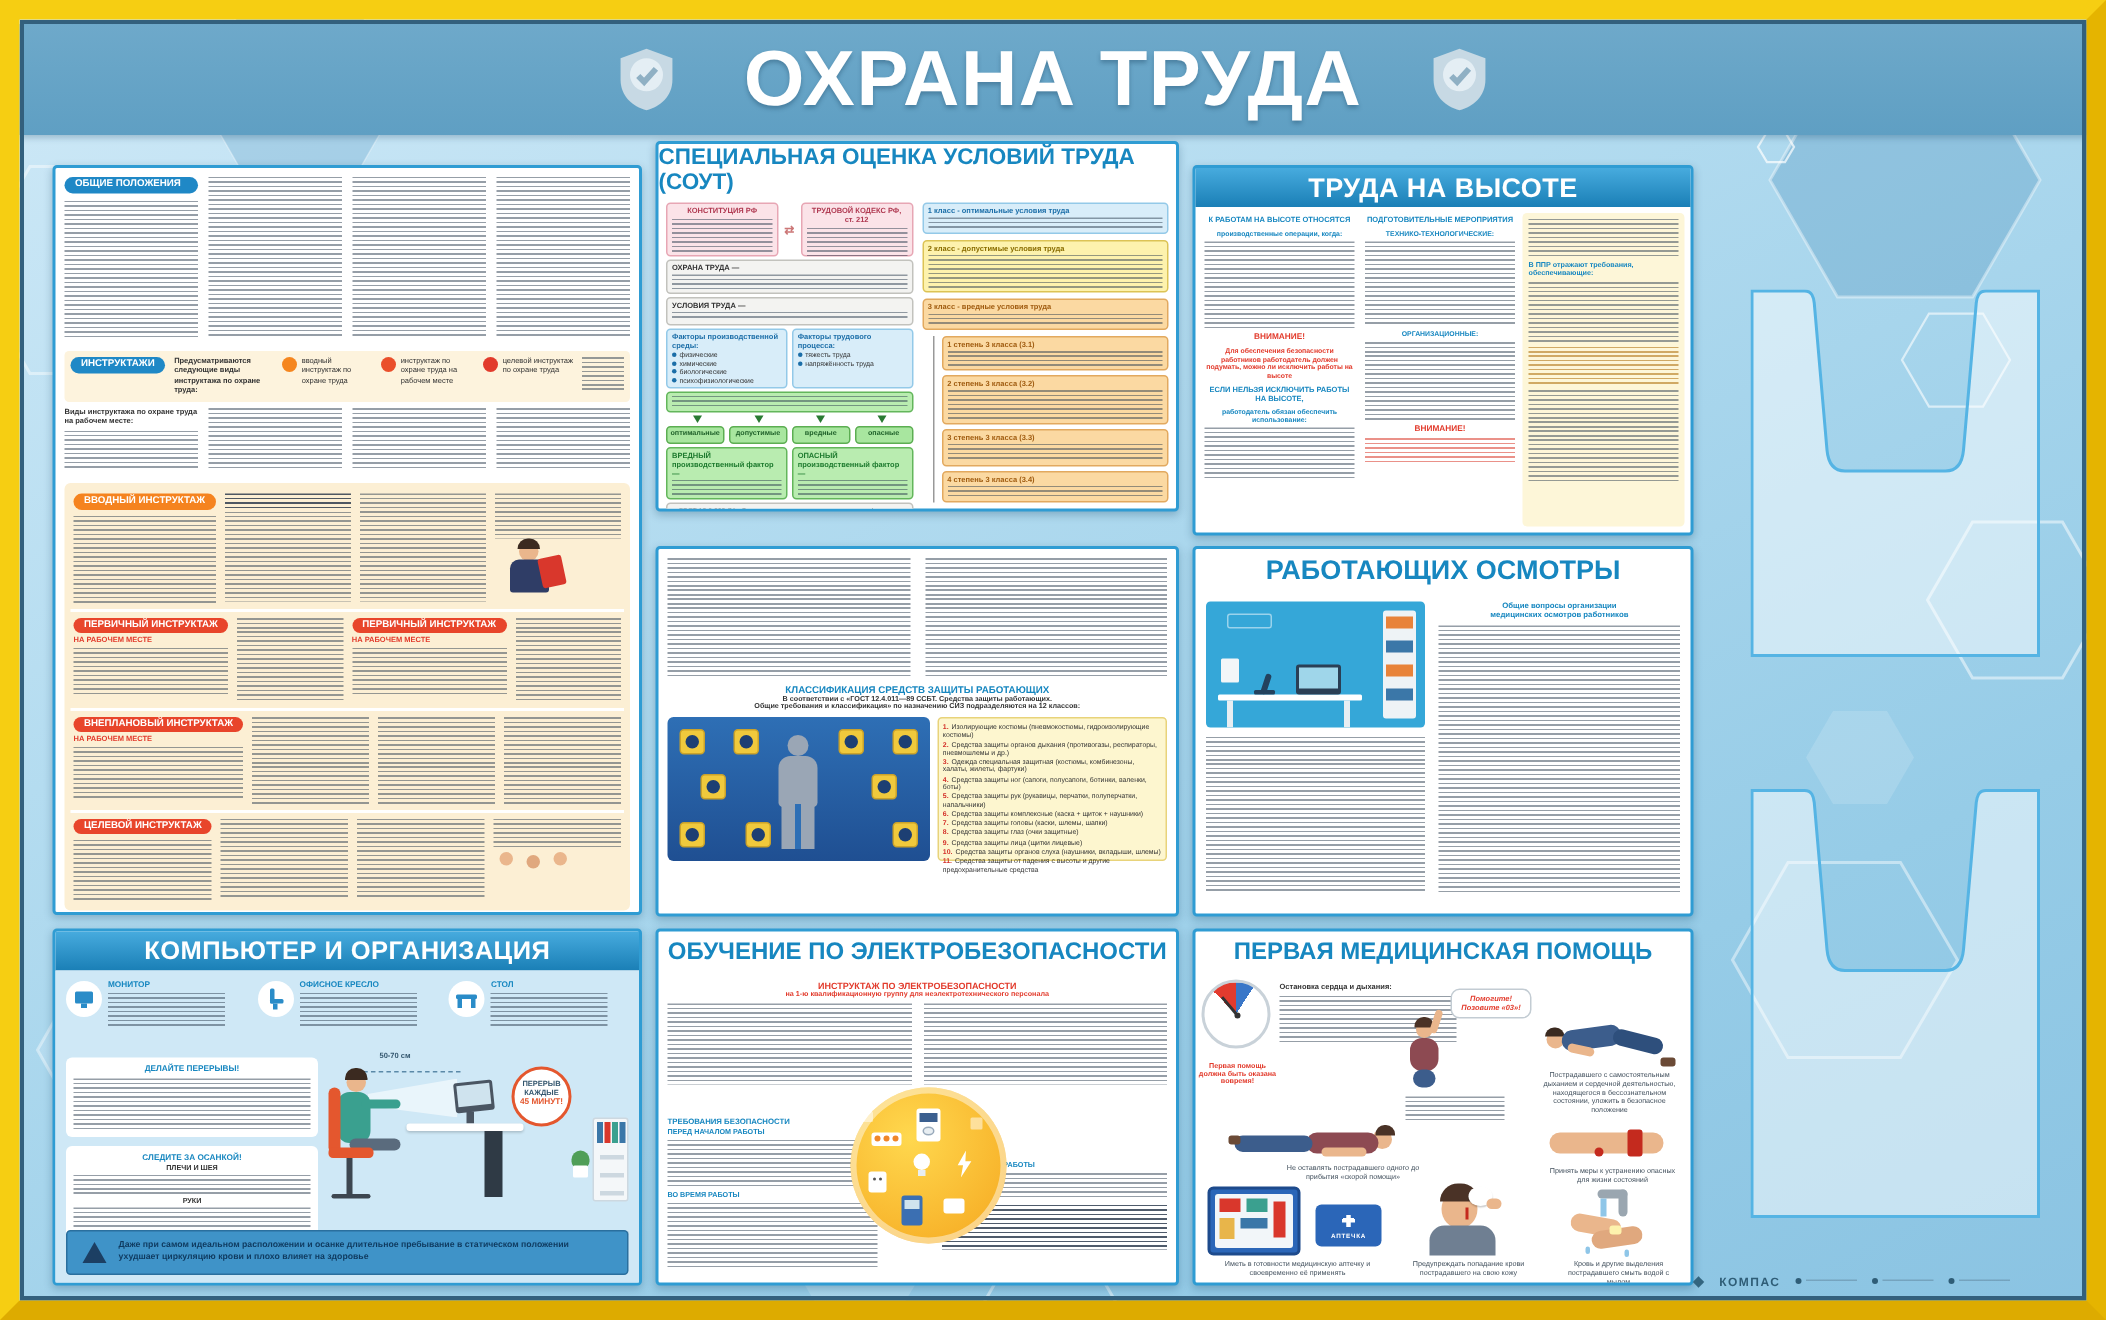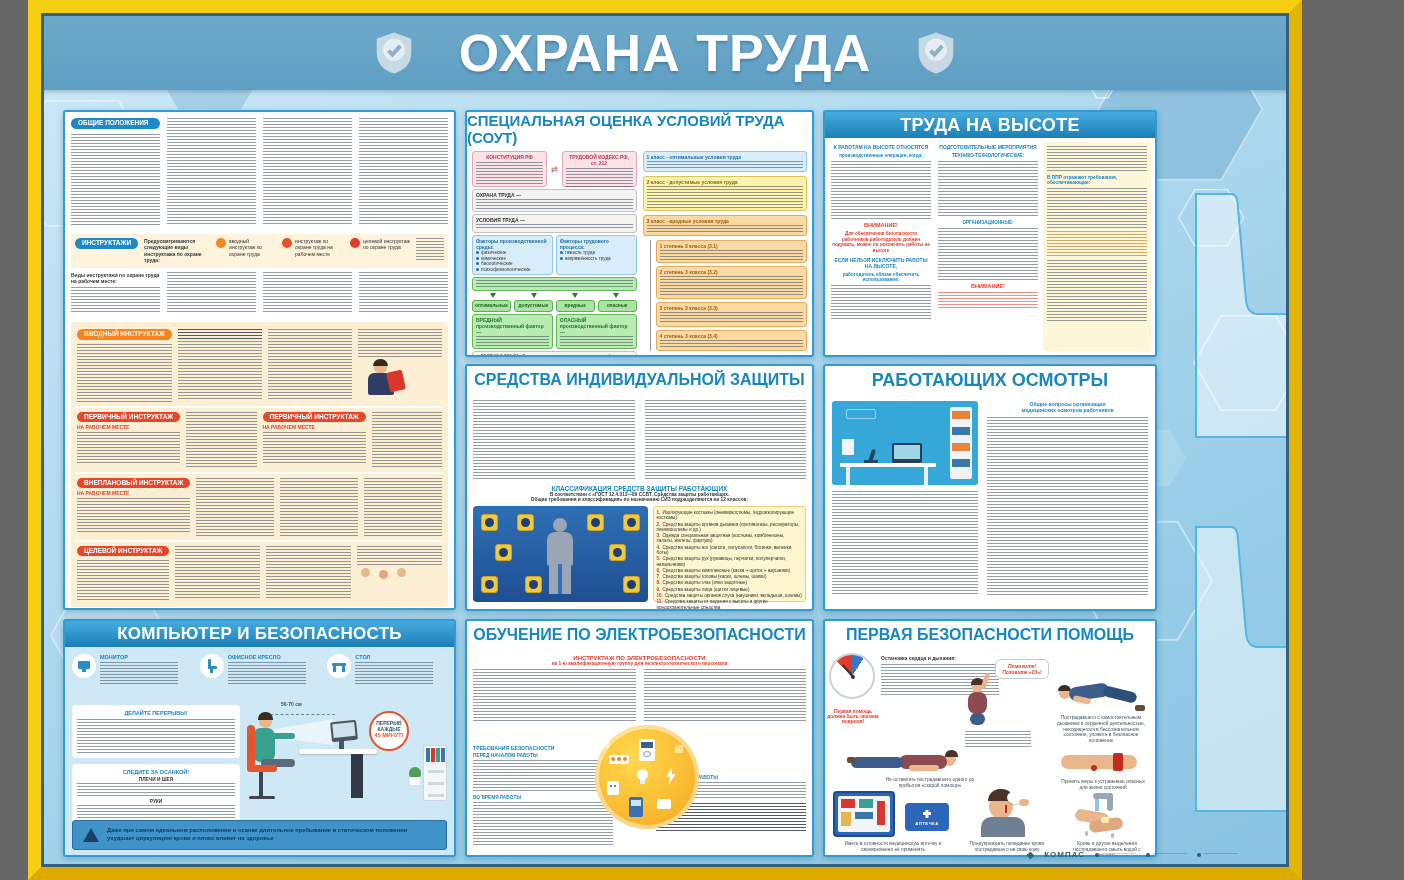--- a/index.html
+++ b/index.html
@@ -1,18 +1,18 @@
 <!DOCTYPE html>
 <html><head>
 <meta charset="utf-8">
 <style>
   html,body{margin:0;padding:0;background:#666;}
   *{box-sizing:border-box;font-family:"Liberation Sans",sans-serif;}
-  .stage{position:relative;width:1274px;height:880px;overflow:hidden;
-         background:linear-gradient(155deg,#cfe9f7 0%,#b4dcf0 35%,#96cce7 75%,#8ac3e2 100%);margin-left:28px;}
+  .stage{position:relative;width:1404px;height:880px;overflow:hidden;
+         background:linear-gradient(155deg,#cfe9f7 0%,#b4dcf0 35%,#96cce7 75%,#8ac3e2 100%);}
   .frame{position:absolute;inset:0;pointer-events:none;z-index:50;
          border:13px solid #f2c40a;border-top-color:#f6ce12;border-left-color:#f6ce12;
          border-bottom-color:#ddab00;border-right-color:#e5b400;
          box-shadow:inset 0 0 0 3px #33607d;}
   .bghex{position:absolute;inset:0;z-index:0;}
   .band{position:absolute;left:13px;right:13px;top:16px;height:74px;z-index:1;
         background:linear-gradient(#6ea9ca,#5f9fc3);display:flex;align-items:center;justify-content:center;gap:46px;
         box-shadow:0 2px 4px rgba(20,60,90,.25);}
   .board-title{color:#fff;font-weight:700;font-size:52px;letter-spacing:1px;text-shadow:0 2px 3px rgba(20,60,90,.35);}
   .shield{width:38px;height:44px;}
@@ -186,21 +186,21 @@
 
               <div class="shape" style="left:40px;top:2px;width:9px;height:9px;border-radius:50%;background:#eab68c"></div>
 
             </div>
           </div>
         </div>
       </div>
     </div>
   </section>
 
-  <section class="panel" style="left:437px;top:110px;width:349px;height:247px;">
+  <section class="panel" style="left:437px;top:94px;width:349px;height:247px;">
     <div class="pwhite" style="font-size:15px">СПЕЦИАЛЬНАЯ ОЦЕНКА УСЛОВИЙ ТРУДА (СОУТ)</div>
     <div class="pbody" style="padding:5px;">
       <div class="row" style="gap:6px;height:100%">
         <div class="col" style="flex:1;gap:2px">
           <div class="row" style="gap:4px;align-items:center">
             <div class="bx pink" style="flex:1;height:36px">
               <div class="bt" style="text-align:center">КОНСТИТУЦИЯ РФ</div>
               <div class="t" style="height:24px;margin-top:2px"></div>
             </div>
             <div style="color:#c77;font-size:8px;font-weight:700">⇄</div>
@@ -324,21 +324,20 @@
           <div class="bh" style="font-size:4.8px;text-align:left">В ППР отражают требования, обеспечивающие:</div>
           <div class="t" style="height:40px"></div>
           <div class="t amber" style="height:26px"></div>
           <div class="t" style="height:62px"></div>
         </div>
       </div>
     </div>
   </section>
 
   <section class="panel" style="left:437px;top:364px;width:349px;height:247px;">
-    <div class="pwhite" style="font-size:16px">СРЕДСТВА ИНДИВИДУАЛЬНОЙ ЗАЩИТЫ</div>
     <div class="pbody" style="padding:6px;">
       <div class="row" style="gap:10px">
         <div class="t" style="flex:1;height:80px"></div>
         <div class="t" style="flex:1;height:80px"></div>
       </div>
       <div class="bh" style="font-size:6.5px;margin-top:5px">КЛАССИФИКАЦИЯ СРЕДСТВ ЗАЩИТЫ РАБОТАЮЩИХ</div>
       <div style="font-size:4.8px;text-align:center;color:#333;font-weight:700">В соответствии с «ГОСТ 12.4.011—89 ССБТ. Средства защиты работающих.</div>
       <div style="font-size:4.8px;text-align:center;color:#333;font-weight:700">Общие требования и классификация» по назначению СИЗ подразделяются на 12 классов:</div>
       <div class="row" style="gap:5px;margin-top:4px;height:96px">
         <div style="flex:1.8;position:relative;background:linear-gradient(#2e6fb5,#1f4f92);border-radius:4px">
@@ -419,21 +418,21 @@
         <div class="col" style="flex:1.1">
           <div class="bh" style="font-size:5.2px">Общие вопросы организации</div>
           <div class="bh" style="font-size:5.2px">медицинских осмотров работников</div>
           <div class="t" style="height:178px;margin-top:4px"></div>
         </div>
       </div>
     </div>
   </section>
 
   <section class="panel" style="left:35px;top:619px;width:393px;height:238px;">
-    <div class="pbar" style="font-size:17px">КОМПЬЮТЕР И БЕЗОПАСНОСТЬ</div>
+    <div class="pbar" style="font-size:17px">КОМПЬЮТЕР И ОРГАНИЗАЦИЯ</div>
     <div class="pbody" style="background:#cfe8f6;padding:7px;">
       <div class="row" style="gap:8px;height:48px">
         <div class="row" style="flex:1;gap:4px">
           <div style="width:24px;height:24px;border-radius:50%;background:#fff;flex:none;position:relative">
             <div class="shape" style="left:6px;top:7px;width:12px;height:8px;background:#2a8cc8;border-radius:1px"></div>
             <div class="shape" style="left:10px;top:15px;width:4px;height:3px;background:#2a8cc8"></div>
           </div>
           <div class="col">
             <div style="font-size:5.5px;font-weight:700;color:#1787c0">МОНИТОР</div>
             <div class="t" style="width:78px;height:22px;margin-top:2px"></div>
@@ -563,21 +562,21 @@
             <div class="shape" style="left:2px;top:3px;width:10px;height:6px;background:#cfe3ee"></div>
           </div>
         <div class="shape" style="left:62px;top:74px;width:14px;height:10px;background:#fff;border-radius:2px"></div>
         <div class="shape" style="left:80px;top:20px;width:8px;height:8px;background:rgba(255,255,255,.5);border-radius:1px"></div>
         <div class="shape" style="left:8px;top:16px;width:7px;height:7px;background:rgba(255,255,255,.5);border-radius:1px"></div>
       </div>
     </div>
   </section>
 
   <section class="panel" style="left:795px;top:619px;width:334px;height:238px;">
-    <div class="pwhite" style="font-size:16px">ПЕРВАЯ БЕЗОПАСНОСТИ ПОМОЩЬ</div>
+    <div class="pwhite" style="font-size:16px">ПЕРВАЯ МЕДИЦИНСКАЯ ПОМОЩЬ</div>
     <div class="pbody" style="padding:6px;">
       <div style="position:absolute;left:4px;top:4px;width:46px;height:46px;border-radius:50%;background:conic-gradient(from 315deg,#e23b2e 0 45deg,#3a77c8 45deg 78deg,#ffffff 78deg 360deg);border:2px solid #c9d2d9">
         <div class="shape" style="left:20px;top:20px;width:4px;height:4px;border-radius:50%;background:#333"></div>
         <div class="shape" style="left:21px;top:6px;width:2px;height:16px;background:#333;transform-origin:bottom;transform:rotate(-40deg)"></div>
       </div>
       <div style="position:absolute;left:56px;top:6px;width:120px;font-size:5px;font-weight:700;color:#333">Остановка сердца и дыхания:</div>
       <div class="t" style="position:absolute;left:56px;top:15px;width:118px;height:32px"></div>
       <div class="rh" style="position:absolute;left:2px;top:60px;width:52px;font-size:4.8px">Первая помощь должна быть оказана вовремя!</div>
       <div style="position:absolute;left:140px;top:24px;width:26px;height:52px">
         <div class="head" style="left:7px;top:8px;width:11px;height:11px"></div>

